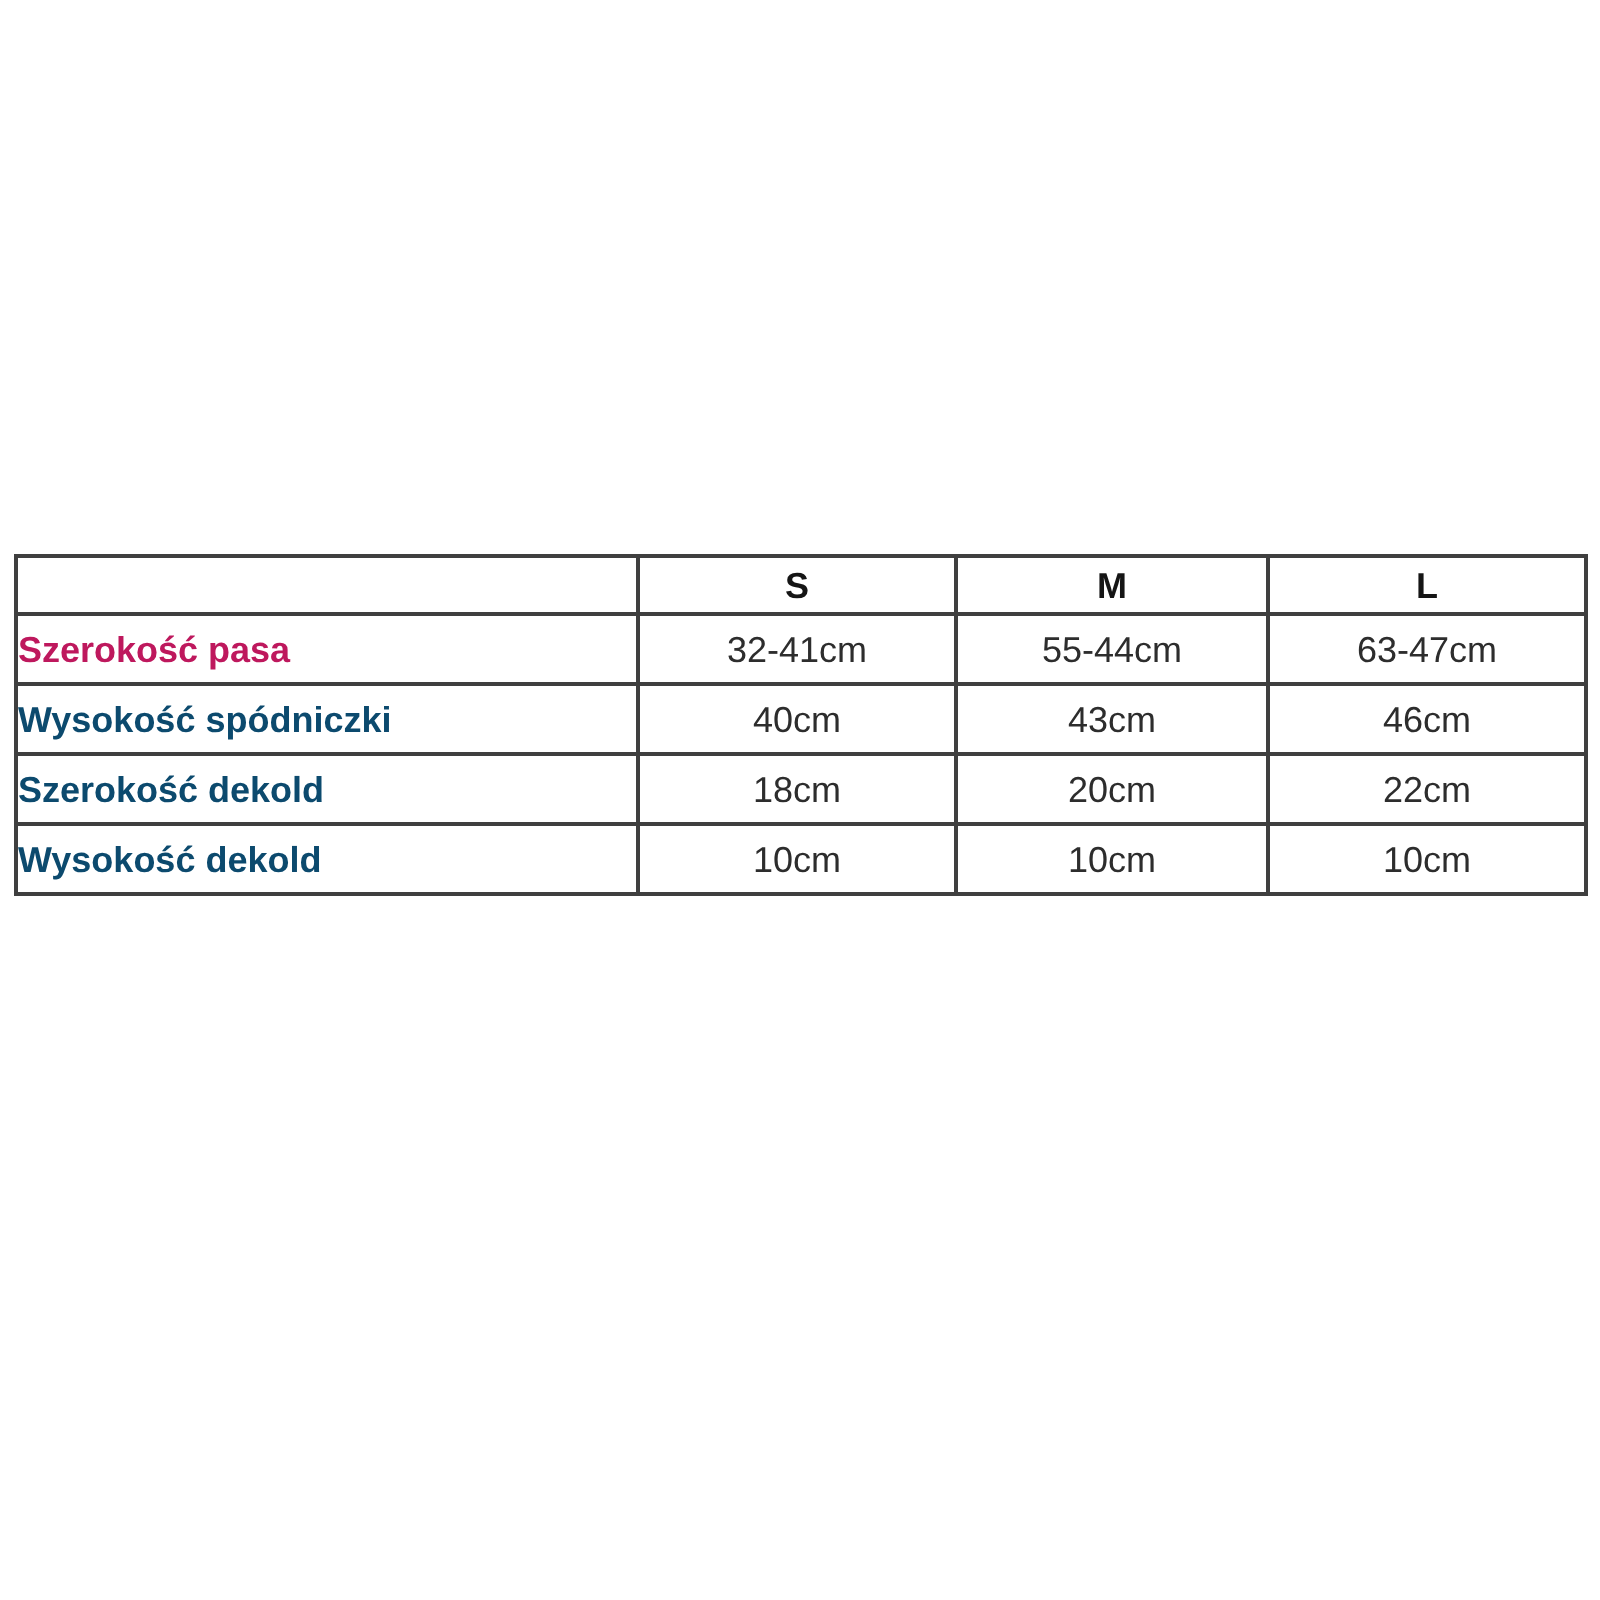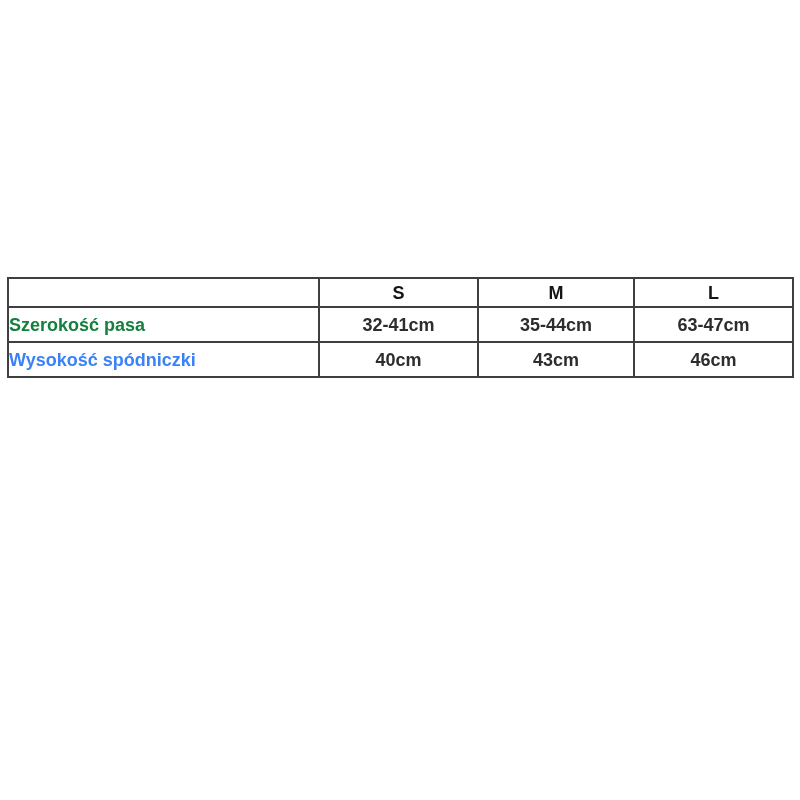--- a/index.html
+++ b/index.html
@@ -43,30 +43,30 @@
     height: 35px;
   }
   table.size-table th {
     font-weight: 700;
     color: #151515;
     text-align: center;
     vertical-align: middle;
   }
   td.row-label {
     font-weight: 700;
-    color: #3b82f6;
+    color: #0c4a6e;
     text-align: left;
     vertical-align: middle;
     padding-left: 4px;
   }
   tr.first-row td.row-label {
-    color: #15803d;
+    color: #be185d;
   }
   td.cell {
-    font-weight: 700;
+    font-weight: 400;
     color: #2d2d2d;
     text-align: center;
     vertical-align: middle;
   }
 </style>
 </head>
 <body>
 
 <div class="page">
   <table class="size-table">
@@ -81,24 +81,36 @@
         <th></th>
         <th>S</th>
         <th>M</th>
         <th>L</th>
       </tr>
     </thead>
     <tbody>
       <tr class="first-row">
         <td class="row-label">Szerokość pasa</td>
         <td class="cell">32-41cm</td>
-        <td class="cell">35-44cm</td>
+        <td class="cell">55-44cm</td>
         <td class="cell">63-47cm</td>
       </tr>
       <tr>
         <td class="row-label">Wysokość spódniczki</td>
         <td class="cell">40cm</td>
         <td class="cell">43cm</td>
         <td class="cell">46cm</td>
       </tr>
+      <tr>
+        <td class="row-label">Szerokość dekold</td>
+        <td class="cell">18cm</td>
+        <td class="cell">20cm</td>
+        <td class="cell">22cm</td>
+      </tr>
+      <tr>
+        <td class="row-label">Wysokość dekold</td>
+        <td class="cell">10cm</td>
+        <td class="cell">10cm</td>
+        <td class="cell">10cm</td>
+      </tr>
     </tbody>
   </table>
 </div>
 
 </body></html>

